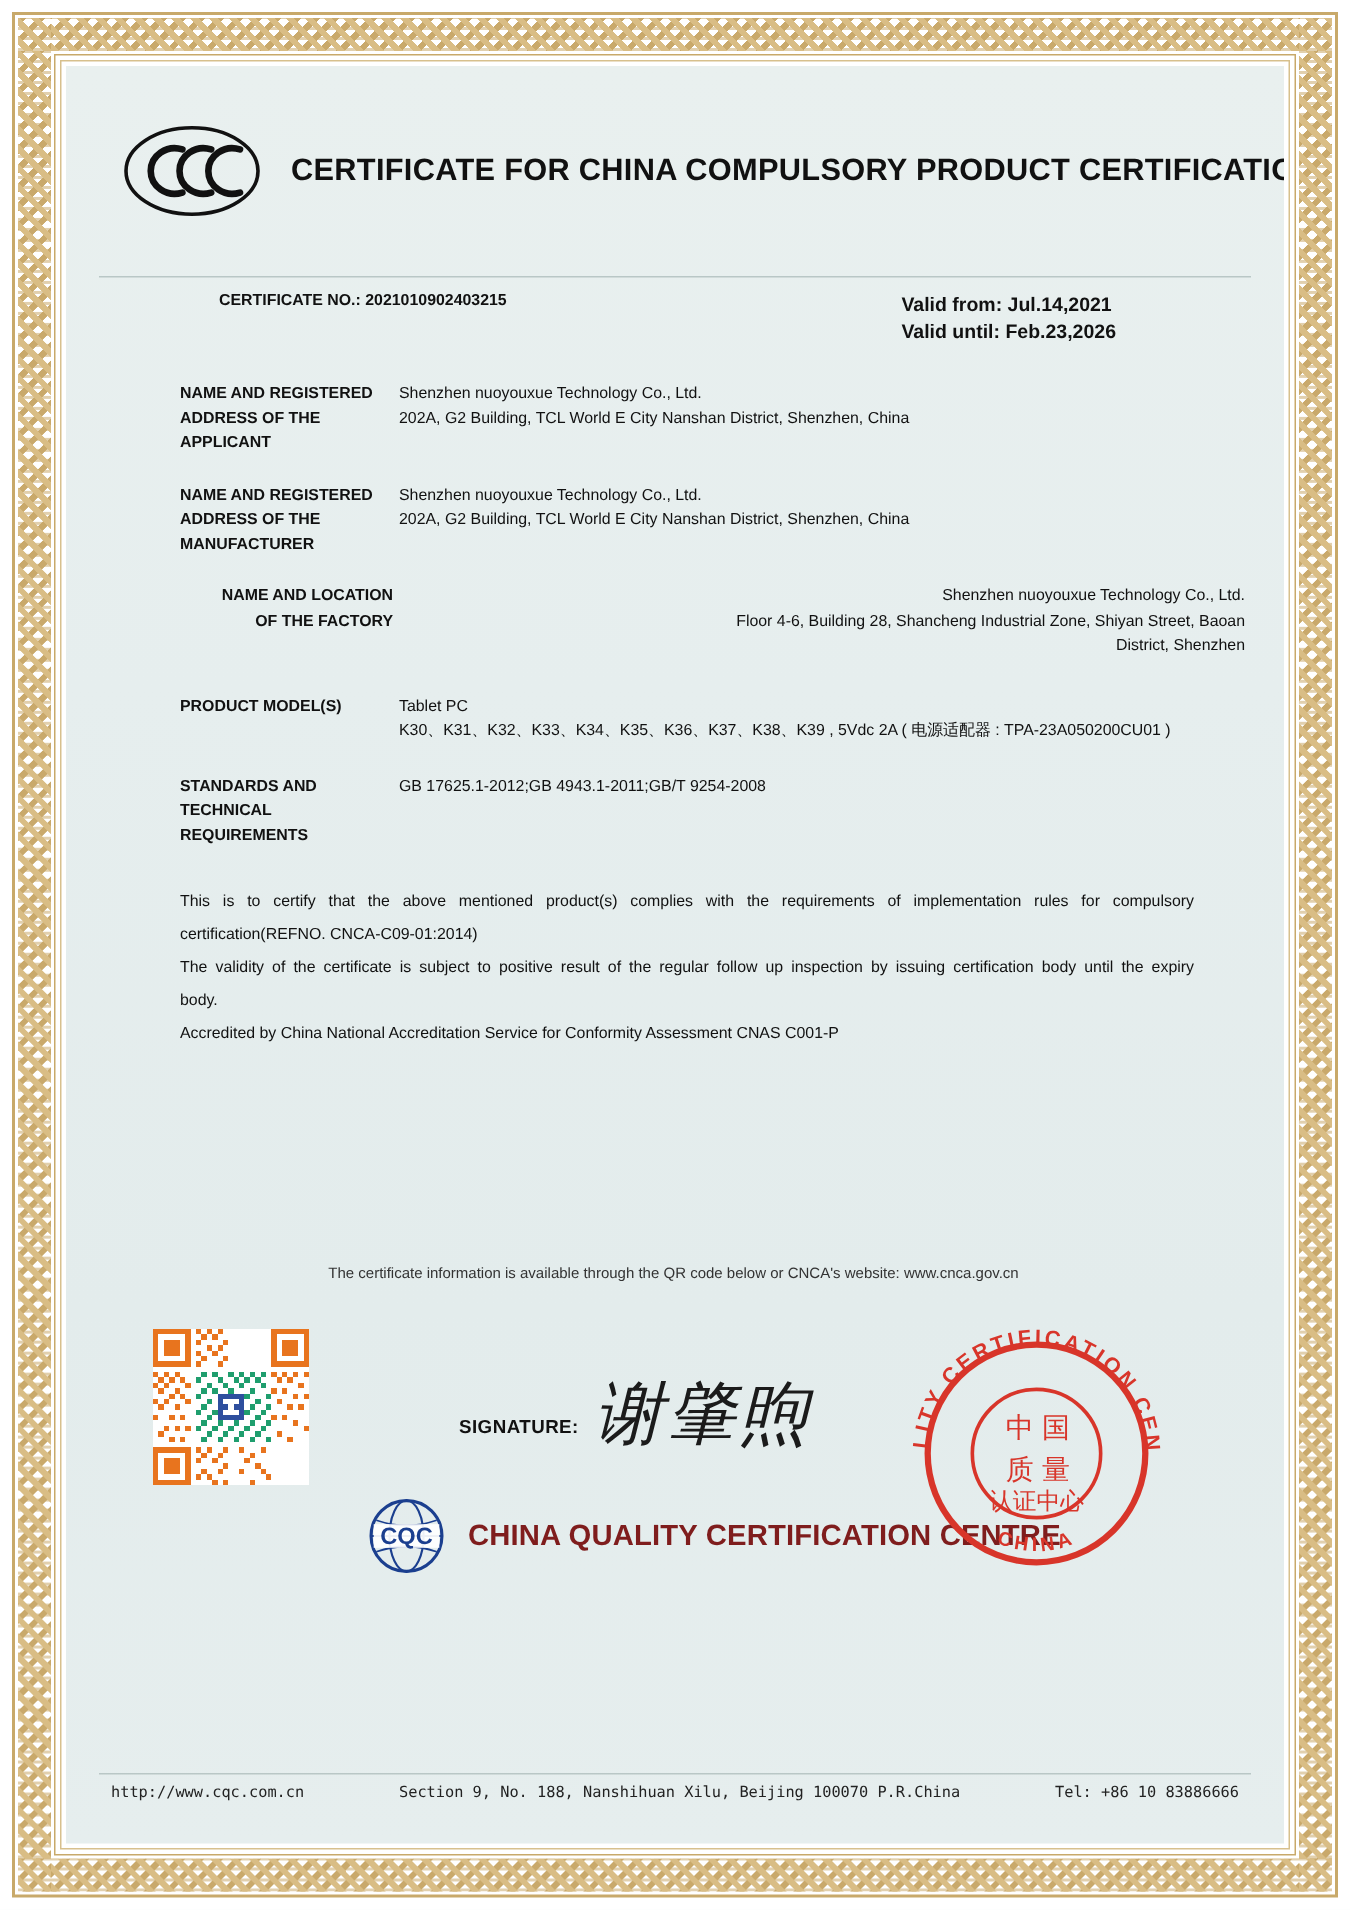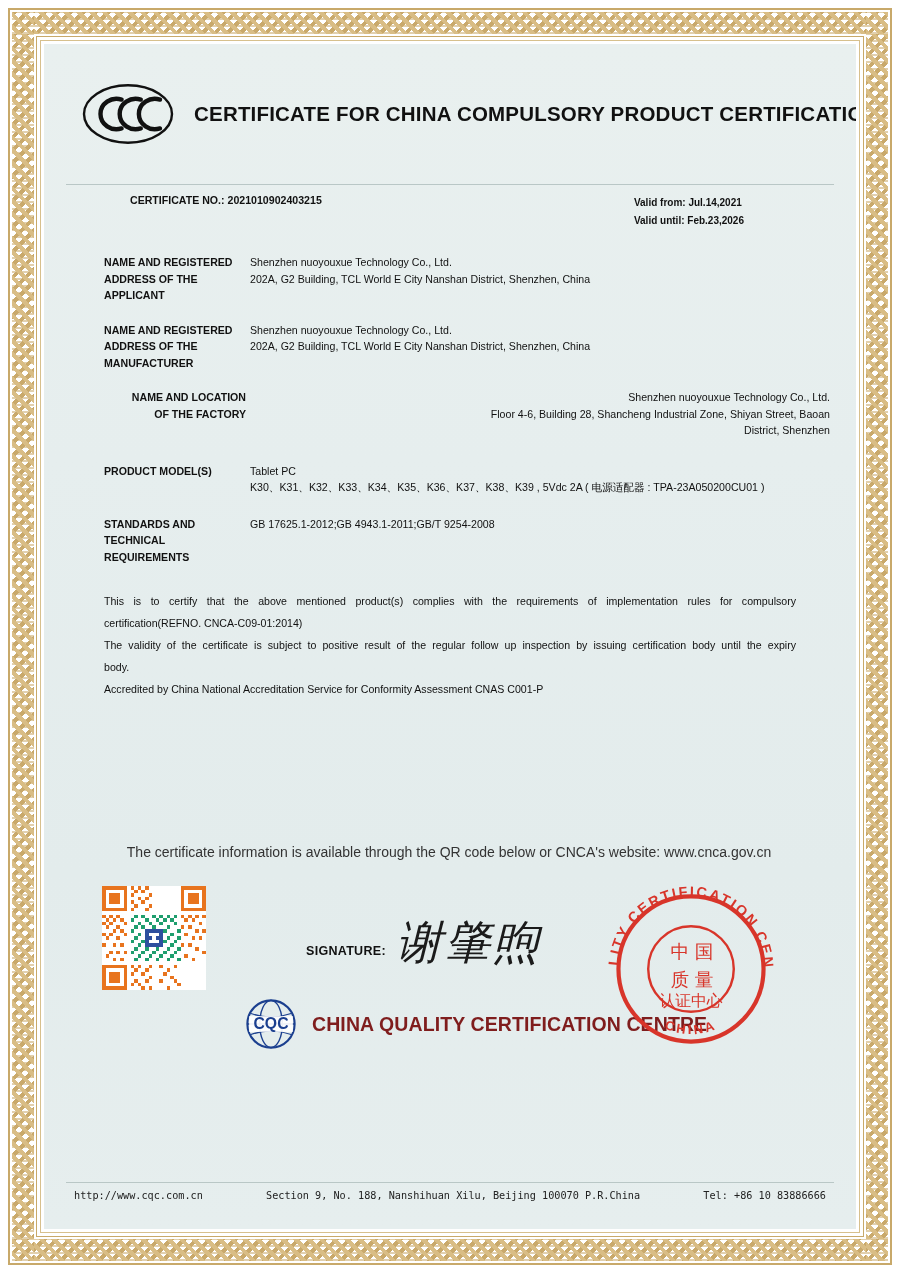--- a/index.html
+++ b/index.html
@@ -108,21 +108,21 @@
     left: 22px;
     right: 22px;
     top: 140px;
     height: 1px;
     background: #b9c7c6;
   }
 
   
   .content {
     position: absolute;
-    left: 0; right: 0;
+    left: 16px; right: 0;
     top: 150px;
     padding: 0 26px;
     box-sizing: border-box;
   }
 
   .row {
     display: flex;
     align-items: flex-start;
     margin-bottom: 2px;
   }
@@ -154,21 +154,21 @@
     font-size: 10.6px;
     font-weight: bold;
     padding-left: 60px;
     color: #111;
   }
   .certno .num { font-weight: bold; }
   .validity {
     margin-left: auto;
     text-align: left;
     padding-right: 86px;
-    font-size: 10px;
+    font-size: 13px;
     font-weight: bold;
     color: #111;
     line-height: 18px;
   }
   .blk-applicant { margin-bottom: 18px; }
   .blk-manufacturer { margin-bottom: 18px; }
   .blk-factory { margin-bottom: 24px; text-align: right; }
   .blk-model { margin-bottom: 20px; }
   .blk-standards { margin-bottom: 26px; }
 
@@ -182,21 +182,21 @@
   }
   .para p { margin: 0 0 2px 0; }
   .para p.just { text-align: justify; text-align-last: justify; }
 
   
   .qr-note {
     position: absolute;
     left: 0; right: 12px;
     top: 800px;
     text-align: center;
-    font-size: 14px;
+    font-size: 10px;
     color: #333;
     padding-left: 10px;
   }
   .footer-area {
     position: absolute;
     left: 0; right: 0;
     top: 832px;
     height: 200px;
   }
   .qr {

